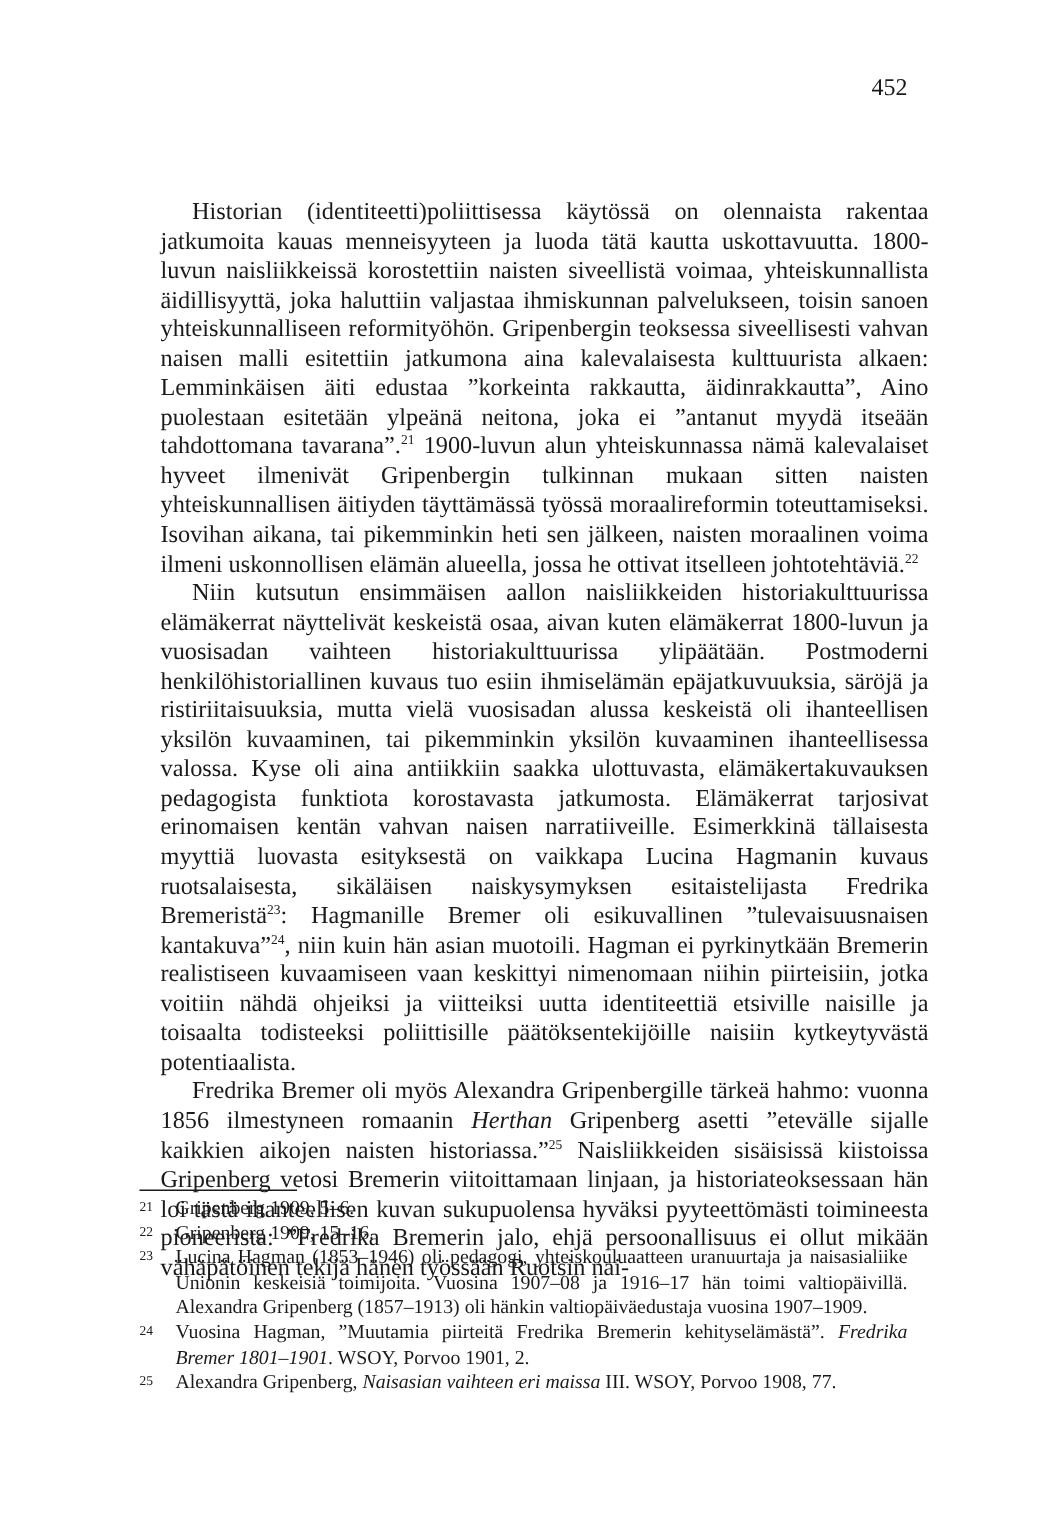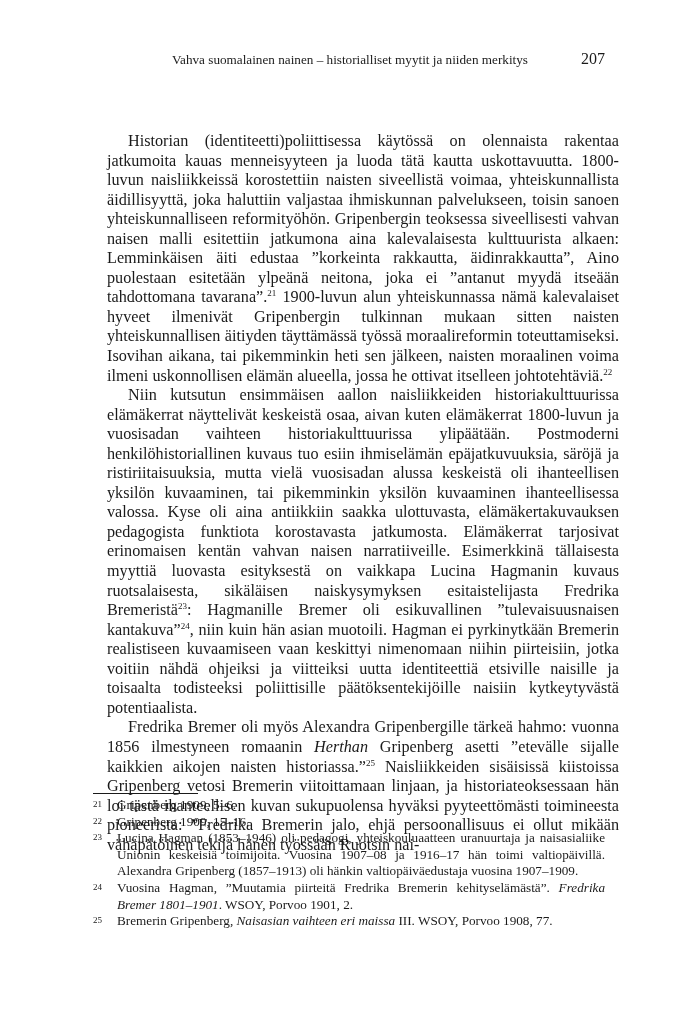--- a/index.html
+++ b/index.html
@@ -19,22 +19,21 @@
                line-height: 16.6px; }
   .footnote { display: flex; }
   .footnote-mark { width: 24px; flex: 0 0 24px; font-size: 9px; line-height: 14px; }
   .footnote-text { flex: 1; text-align: justify; }
   em { font-style: italic; margin-top: 40px; }
 </style>
 </head>
 <body>
 
 <div class="header">
-  <span class="running-title">Vahva suomalainen nainen – historialliset myytit ja niiden merkitys</span>
-  <span class="page-number">207</span>
+  <span class="page-number">452</span>
 </div>
 
 <div class="body-text">
   <p><span>Historian (identiteetti)poliittisessa käytössä on olennaista rakentaa jatkumoita kauas menneisyyteen ja luoda tätä kautta uskottavuutta. 1800-luvun naisliikkeissä korostettiin naisten siveellistä voimaa, yhteiskunnallista äidillisyyttä, joka haluttiin valjastaa ihmiskunnan palvelukseen, toisin sanoen yhteiskunnalliseen reformityöhön. Gripenbergin teoksessa siveellisesti vahvan naisen malli esitettiin jatkumona aina kalevalaisesta kulttuurista alkaen: Lemminkäisen äiti edustaa ”korkeinta rakkautta, äidinrakkautta”, Aino puolestaan esitetään ylpeänä neitona, joka ei ”antanut myydä itseään tahdottomana tavarana”.</span><sup>21</sup><span>  1900-luvun alun yhteiskunnassa nämä kalevalaiset hyveet ilmenivät Gripenbergin tulkinnan mukaan sitten naisten yhteiskunnallisen äitiyden täyttämässä työssä moraalireformin toteuttamiseksi. Isovihan aikana, tai pikemminkin heti sen jälkeen, naisten moraalinen voima ilmeni uskonnollisen elämän alueella, jossa he ottivat itselleen johtotehtäviä.</span><sup>22</sup></p>
   <p><span>Niin kutsutun ensimmäisen aallon naisliikkeiden historiakulttuurissa elämäkerrat näyttelivät keskeistä osaa, aivan kuten elämäkerrat 1800-luvun ja vuosisadan vaihteen historiakulttuurissa ylipäätään. Postmoderni henkilöhistoriallinen kuvaus tuo esiin ihmiselämän epäjatkuvuuksia, säröjä ja ristiriitaisuuksia, mutta vielä vuosisadan alussa keskeistä oli ihanteellisen yksilön kuvaaminen, tai pikemminkin yksilön kuvaaminen ihanteellisessa valossa. Kyse oli aina antiikkiin saakka ulottuvasta, elämäkertakuvauksen pedagogista funktiota korostavasta jatkumosta. Elämäkerrat tarjosivat erinomaisen kentän vahvan naisen narratiiveille. Esimerkkinä tällaisesta myyttiä luovasta esityksestä on vaikkapa Lucina Hagmanin kuvaus ruotsalaisesta, sikäläisen naiskysymyksen esitaistelijasta Fredrika Bremeristä</span><sup>23</sup><span>: Hagmanille Bremer oli esikuvallinen ”tulevaisuusnaisen kantakuva”</span><sup>24</sup><span>, niin kuin hän asian muotoili. Hagman ei pyrkinytkään Bremerin realistiseen kuvaamiseen vaan keskittyi nimenomaan niihin piirteisiin, jotka voitiin nähdä ohjeiksi ja viitteiksi uutta identiteettiä etsiville naisille ja toisaalta todisteeksi poliittisille päätöksentekijöille naisiin kytkeytyvästä potentiaalista.</span></p>
   <p><span>Fredrika Bremer oli myös Alexandra Gripenbergille tärkeä hahmo: vuonna 1856 ilmestyneen romaanin </span><em>Herthan</em><span> Gripenberg asetti ”etevälle sijalle kaikkien aikojen naisten historiassa.”</span><sup>25</sup><span> Naisliikkeiden sisäisissä kiistoissa Gripenberg vetosi Bremerin viitoittamaan linjaan, ja historiateoksessaan hän loi tästä ihanteellisen kuvan sukupuolensa hyväksi pyyteettömästi toimineesta pioneerista: ”Fredrika Bremerin jalo, ehjä persoonallisuus ei ollut mikään vähäpätöinen tekijä hänen työssään Ruotsin nai-</span></p>
 </div>
 
 <div class="footnote-rule"></div>
 
@@ -50,15 +49,15 @@
   <div class="footnote">
     <span class="footnote-mark">23</span>
     <span class="footnote-text"><span>Lucina Hagman (1853–1946) oli pedagogi, yhteiskouluaatteen uranuurtaja ja naisasialiike Unionin keskeisiä toimijoita. Vuosina 1907–08 ja 1916–17 hän toimi valtiopäivillä. Alexandra Gripenberg (1857–1913) oli hänkin valtiopäiväedustaja vuosina 1907–1909.</span></span>
   </div>
   <div class="footnote">
     <span class="footnote-mark">24</span>
     <span class="footnote-text"><span>Vuosina Hagman, ”Muutamia piirteitä Fredrika Bremerin kehityselämästä”. </span><em>Fredrika Bremer 1801–1901</em><span>. WSOY, Porvoo 1901, 2.</span></span>
   </div>
   <div class="footnote">
     <span class="footnote-mark">25</span>
-    <span class="footnote-text"><span>Bremerin Gripenberg, </span><em>Naisasian vaihteen eri maissa</em><span> III. WSOY, Porvoo 1908, 77.</span></span>
+    <span class="footnote-text"><span>Alexandra Gripenberg, </span><em>Naisasian vaihteen eri maissa</em><span> III. WSOY, Porvoo 1908, 77.</span></span>
   </div>
 </div>
 
 </body></html>

